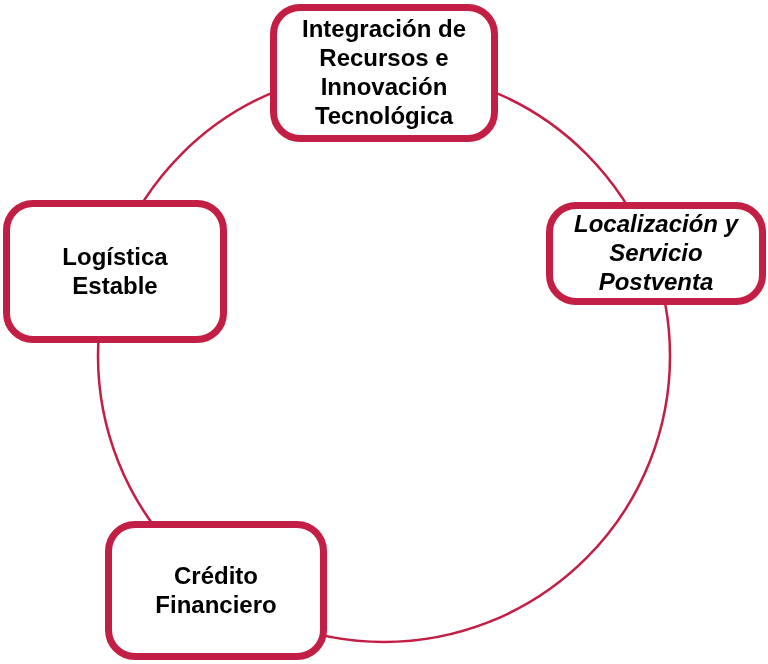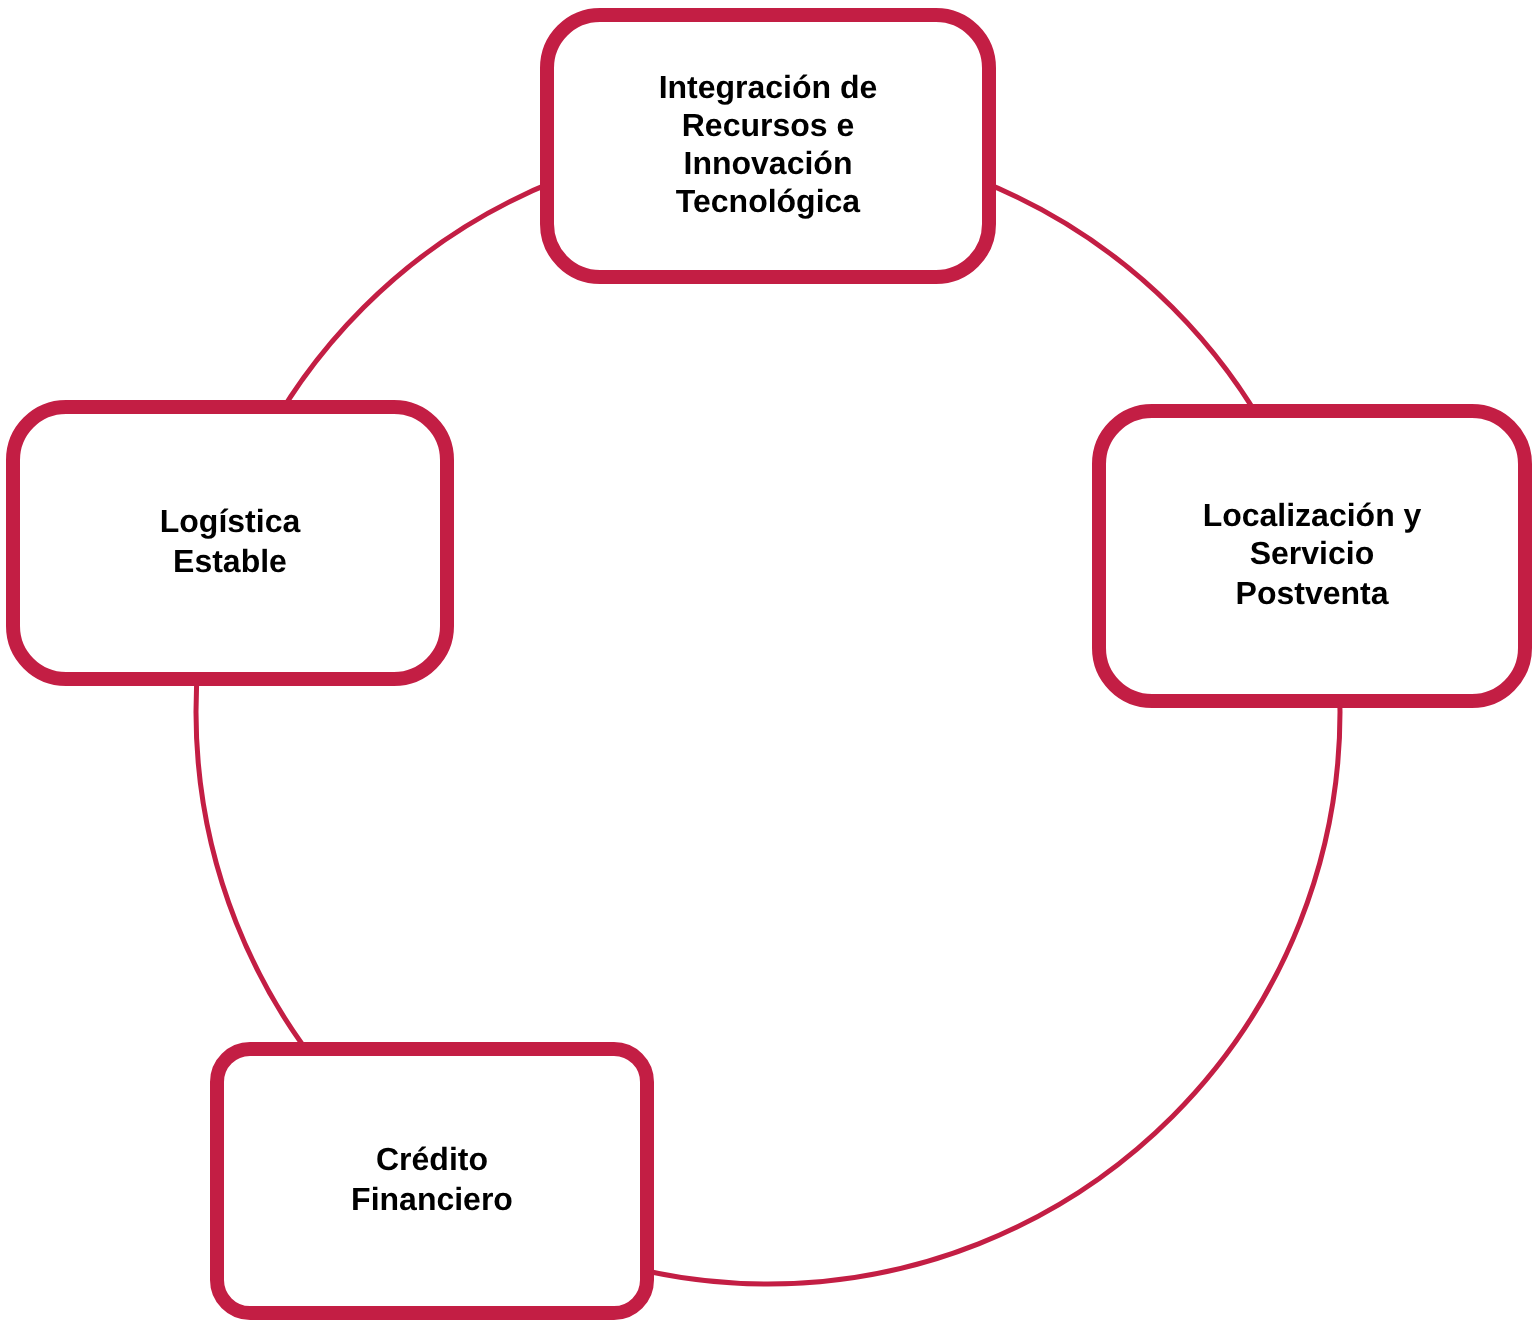--- a/index.html
+++ b/index.html
@@ -36,29 +36,29 @@
     background: var(--background);
     border: 7px solid var(--accent);
     border-radius: 30px;
     display: flex;
     align-items: center;
     justify-content: center;
     text-align: center;
   }
   .node-label {
     font-weight: 700;
-    font-size: 16px;
+    font-size: 24px;
     line-height: 1.2;
     color: var(--text);
     white-space: pre-line;
   }
   .node-top          { left: 270px; top: 4px;   width: 228px; height: 138px; }
-  .node-right        { left: 546px; top: 202px; width: 220px; height: 152px; }
+  .node-right        { left: 546px; top: 202px; width: 220px; height: 103px; font-style: italic; }
   .node-bottom-right { left: 443px; top: 520px; width: 220px; height: 140px; }
-  .node-bottom-left  { left: 105px; top: 521px; width: 222px; height: 139px; border-radius: 20px; }
+  .node-bottom-left  { left: 105px; top: 521px; width: 222px; height: 139px; }
   .node-left         { left: 3px;   top: 200px; width: 224px; height: 143px; }
 </style>
 </head>
 <body>
 
 <div class="canvas">
 
   <svg class="cycle-svg" width="768" height="664" viewBox="0 0 768 664" aria-hidden="true">
     <circle cx="384" cy="356" r="286"></circle>
   </svg>

